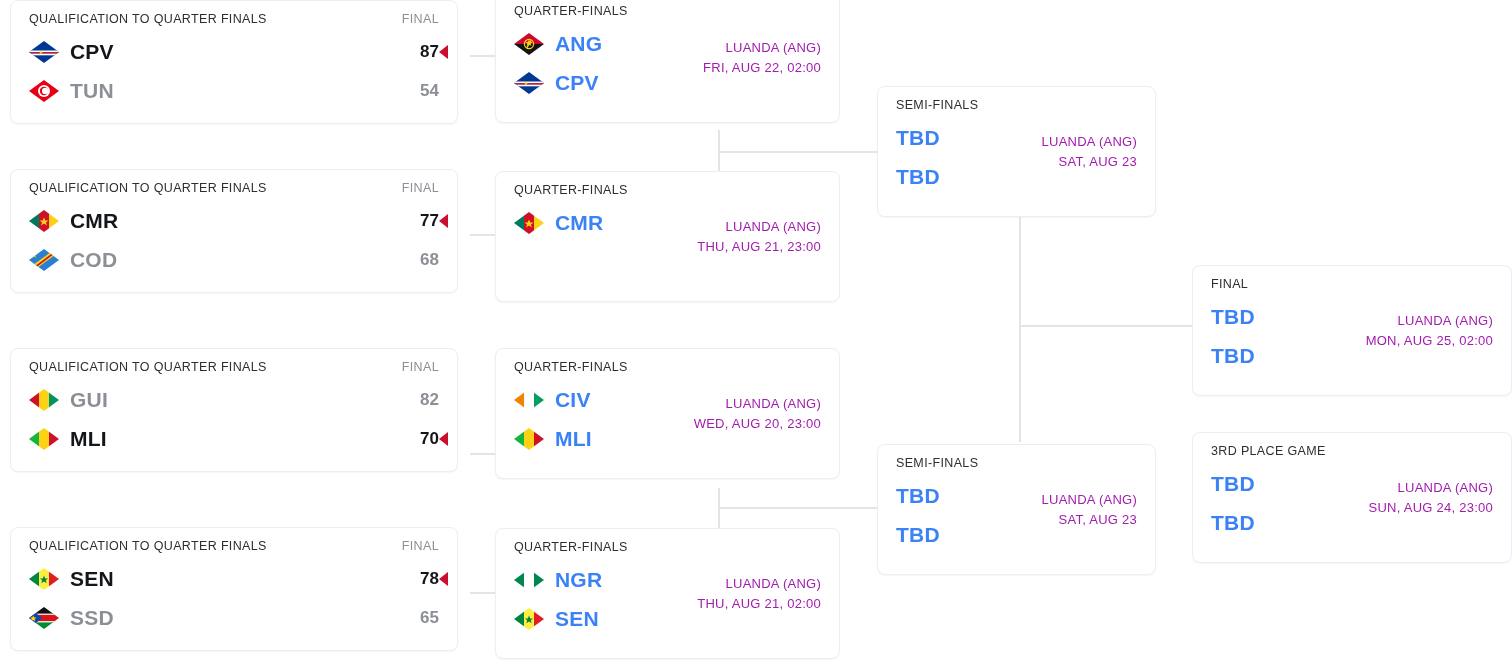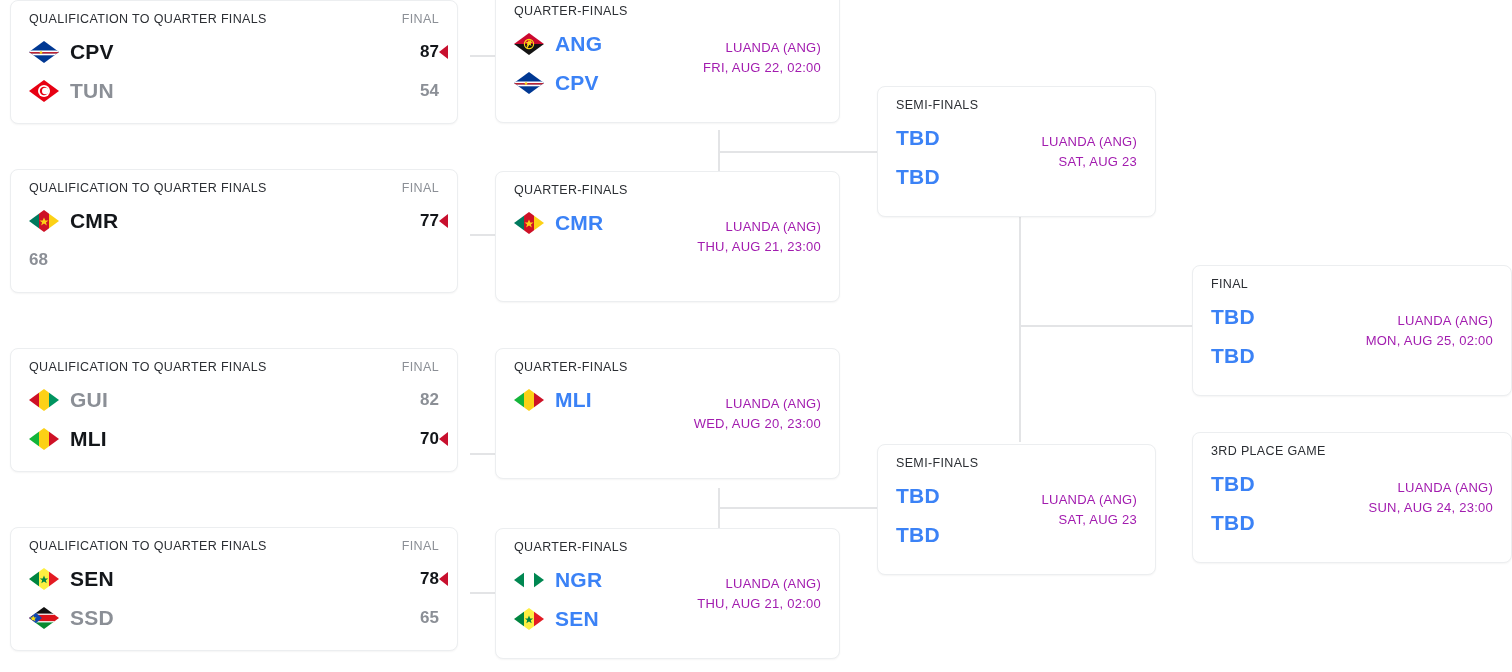--- a/index.html
+++ b/index.html
@@ -206,20 +206,38 @@
           <polygon points="15,7.4 16.3,10.4 19.5,10.4 16.9,12.4 17.9,15.5 15,13.6 12.1,15.5 13.1,12.4 10.5,10.4 13.7,10.4" fill="#fcd116"></polygon>
         </g>
                 </svg>
           </span>
                 <span class="abbr win">CMR</span>
               </span>
               <span class="score win">77</span>
             </div>
           <span class="warrow" style="right:-9px; top:13px;"></span>
           <div class="row">
+              <span class="team">
+                <span class="flag">
+            <svg viewBox="0 0 30 22" xmlns="http://www.w3.org/2000/svg">
+                  <defs>
+                    <clipPath id="c-cod">
+                      <polygon points="15,0 30,11 15,22 0,11"></polygon>
+                    </clipPath>
+                  </defs>
+        <g clip-path="url(#c-cod)">
+          <rect width="30" height="22" fill="#2a7fd4"></rect>
+          <polygon points="0,19 26,0 30,0 30,3 4,22 0,22" fill="#f7d518"></polygon>
+          <polygon points="1.6,20.6 27.2,1.2 28.6,2.2 3,21.6" fill="#ce1021"></polygon>
+          <polygon points="5,3.2 5.9,5.3 8.1,5.3 6.3,6.7 7,8.9 5,7.6 3,8.9 3.7,6.7 1.9,5.3 4.1,5.3" fill="#f7d518"></polygon>
+        </g>
+                </svg>
+          </span>
+                <span class="abbr lose">COD</span>
+              </span>
               <span class="score lose">68</span>
             </div>
         </div>
     </div>
       <div class="card" style="left: 10px; top: 348px; width: 448px; height: 124px;">
     <div class="card-head">
       <span class="card-label">QUALIFICATION TO QUARTER FINALS</span>
       <span class="card-sublabel">FINAL</span>
     </div>
     <div class="rows">
@@ -413,20 +431,40 @@
     <div class="card-head">
       <span class="card-label">QUARTER-FINALS</span>
 
     </div>
     <div class="rows">
           <div class="row">
               <span class="team">
                 <span class="flag">
             <svg viewBox="0 0 30 22" xmlns="http://www.w3.org/2000/svg">
                   <defs>
+                    <clipPath id="c-civ">
+                      <polygon points="15,0 30,11 15,22 0,11"></polygon>
+                    </clipPath>
+                  </defs>
+        <g clip-path="url(#c-civ)">
+          <rect width="10" height="22" fill="#f77f00"></rect>
+          <rect x="10" width="10" height="22" fill="#fff"></rect>
+          <rect x="20" width="10" height="22" fill="#009e60"></rect>
+        </g>
+                </svg>
+          </span>
+                <span class="abbr tbd">CIV</span>
+              </span>
+
+            </div>
+          <div class="row">
+              <span class="team">
+                <span class="flag">
+            <svg viewBox="0 0 30 22" xmlns="http://www.w3.org/2000/svg">
+                  <defs>
                     <clipPath id="c-mli">
                       <polygon points="15,0 30,11 15,22 0,11"></polygon>
                     </clipPath>
                   </defs>
         <g clip-path="url(#c-mli)">
           <rect width="10" height="22" fill="#14b53a"></rect>
           <rect x="10" width="10" height="22" fill="#fcd116"></rect>
           <rect x="20" width="10" height="22" fill="#ce1126"></rect>
         </g>
                 </svg>

